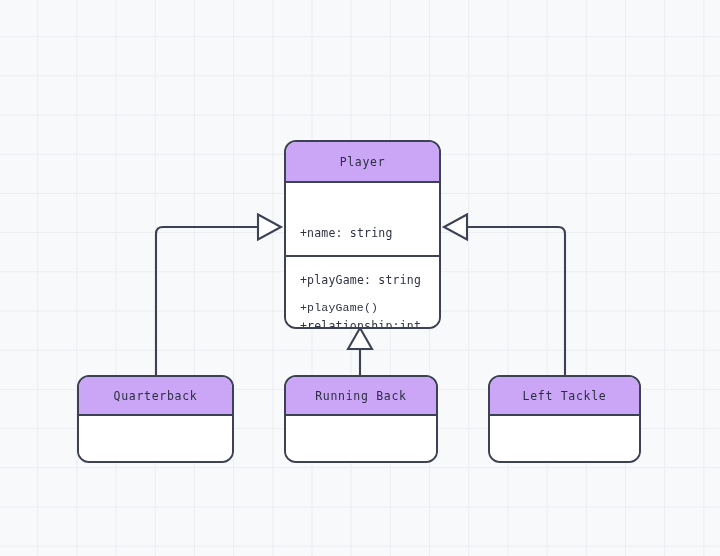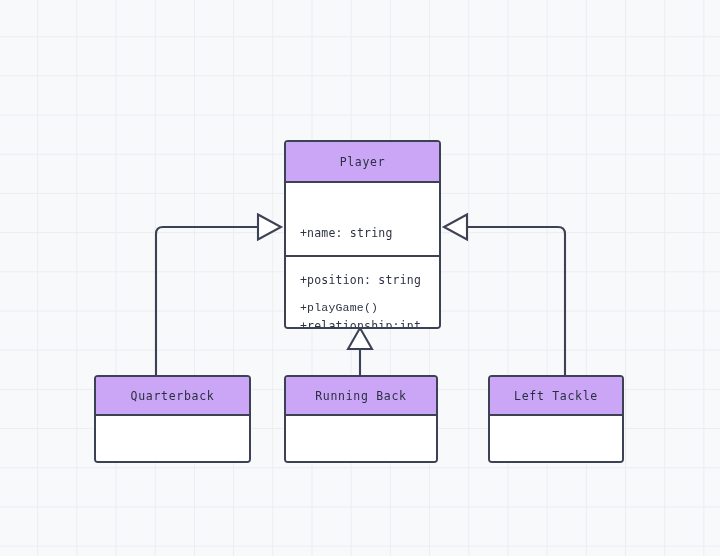--- a/index.html
+++ b/index.html
@@ -49,21 +49,21 @@
     top: 0;
     width: 720px;
     height: 556px;
   }
 
   
   .uml-box {
     position: absolute;
     box-sizing: border-box;
     border: 2px solid #3c4253;
-    border-radius: 4px;
+    border-radius: 12px;
     background: #ffffff;
     overflow: hidden;
   }
   .uml-header {
     box-sizing: border-box;
     background: #cba6f7;
     border-bottom: 2px solid #3c4253;
     display: flex;
     align-items: center;
     justify-content: center;
@@ -98,23 +98,23 @@
   #box-player { left: 284px; top: 140px; width: 157px; height: 189px; }
   #box-player .uml-header { height: 41px; }
   #box-player .attrs { height: 72px; }
   #box-player .methods { height: 72px; font-family: Liberation Mono, monospace; }
 
   
   .child-box { top: 375px; height: 88px; }
   .child-box .uml-header { height: 39px; }
   .child-box .uml-section { height: 47px; }
 
-  #box-quarterback  { left: 94px;  width: 157px; }
+  #box-quarterback  { left: 77px;  width: 157px; }
   #box-runningback  { left: 284px; width: 154px; }
-  #box-lefttackle   { left: 488px; width: 136px; }
+  #box-lefttackle   { left: 488px; width: 153px; }
 </style>
 </head>
 <body>
 
 <div id="canvas">
 
 
   <svg id="wires" viewBox="0 0 720 556" xmlns="http://www.w3.org/2000/svg">
 
     <path d="M 156 375 L 156 234 Q 156 227 163 227 L 257 227" fill="none" stroke="#3c4253" stroke-width="2.1" stroke-linecap="butt"></path>
@@ -124,21 +124,21 @@
     <path d="M 467 214.5 L 444 227 L 467 239.5 Z" fill="#ffffff" stroke="#3c4253" stroke-width="2.1" stroke-linejoin="miter"></path>
 
     <path d="M 360 375 L 360 349" fill="none" stroke="#3c4253" stroke-width="2.1" stroke-linecap="butt"></path>
     <path d="M 348 349 L 360 328 L 372 349 Z" fill="#ffffff" stroke="#3c4253" stroke-width="2.1" stroke-linejoin="miter"></path>
   </svg>
 
   <div class="uml-box" id="box-player">
     <div class="uml-header">Player</div>
     <div class="uml-section attrs">
       <div class="uml-row">+name: string</div>
-      <div class="uml-row">+position: string</div>
+      <div class="uml-row">+playGame: string</div>
       <div class="uml-row">+relationship:int</div>
     </div>
     <div class="uml-section methods divided">
       <div class="uml-row">+playGame()</div>
       
     </div>
   </div>
 
   <div class="uml-box child-box" id="box-quarterback">
     <div class="uml-header">Quarterback</div>

